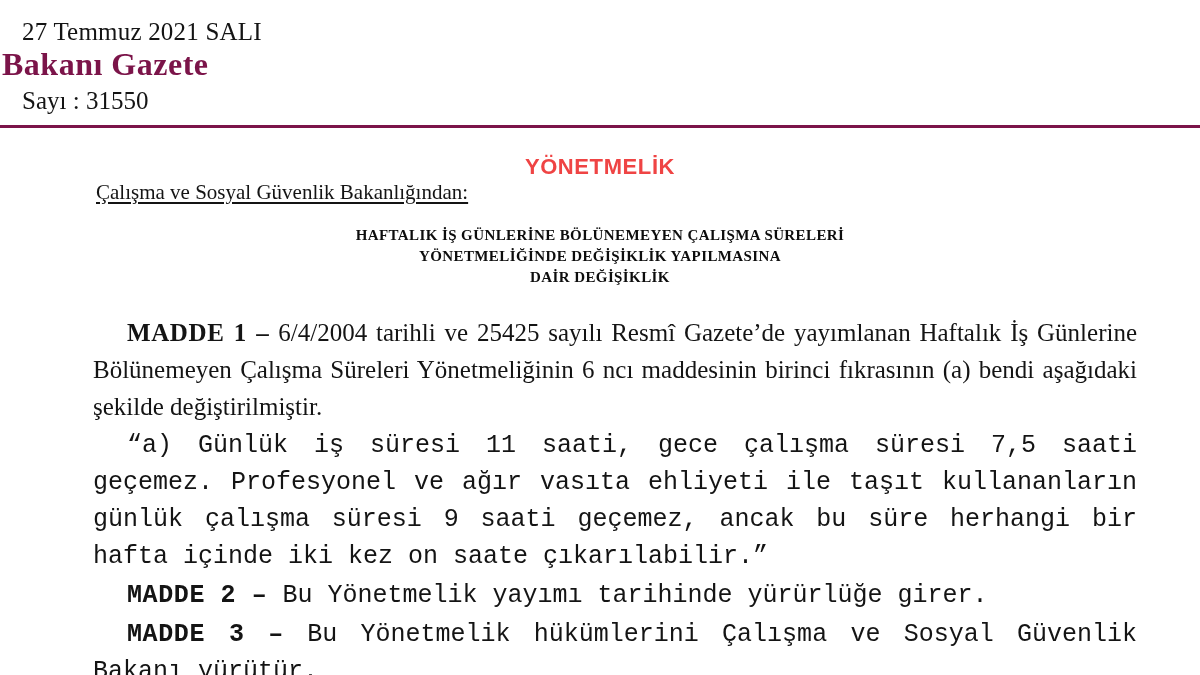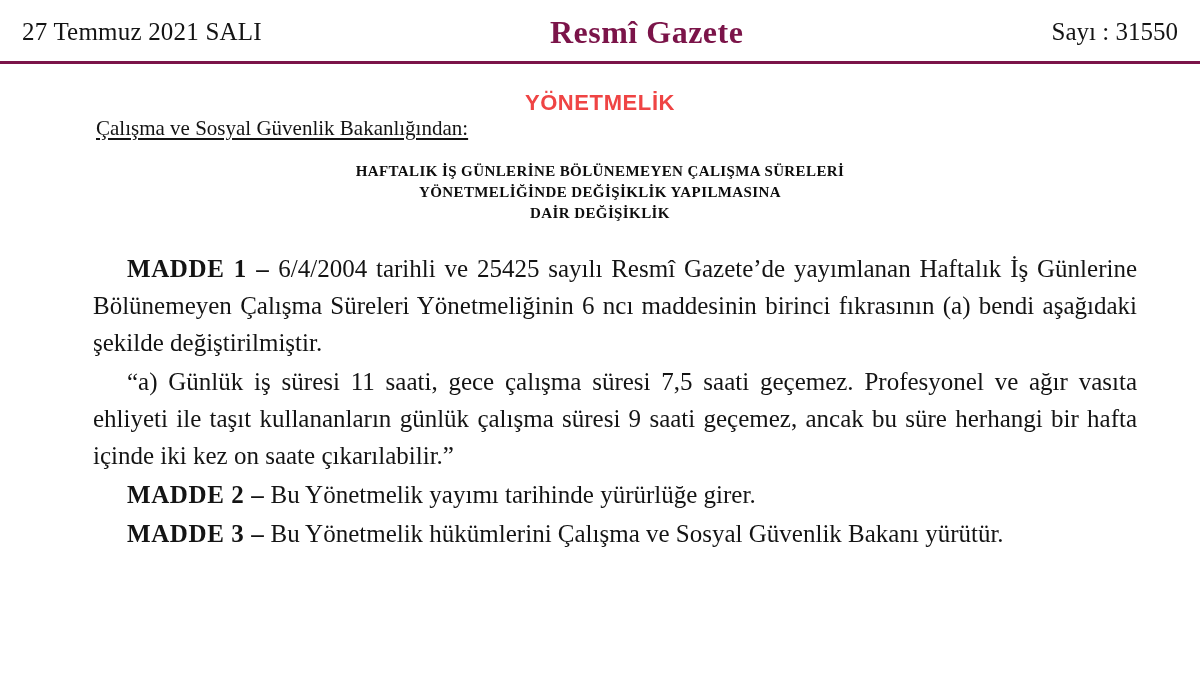--- a/index.html
+++ b/index.html
@@ -22,20 +22,21 @@
     box-sizing: border-box;
   }
 
   
   .masthead {
     display: flex;
     align-items: flex-start;
     justify-content: space-between;
     padding: 14px 22px 6px 22px;
     box-sizing: border-box;
+    flex-direction: column;
   }
   .masthead-date {
     font-family: "Liberation Serif", serif;
     font-size: 25px;
     color: #141414;
     letter-spacing: 0.2px;
     white-space: nowrap;
     padding-top: 4px;
   }
   .masthead-title {
@@ -109,40 +110,41 @@
   p.para {
     margin: 0;
     font-size: 25px;
     line-height: 1.48;
     text-align: justify;
     text-justify: inter-word;
     color: #141414;
   }
   p.para + p.para {
     margin-top: 2px;
+    font-family: Liberation Mono, monospace;
   }
   p.indent {
     text-indent: 34px;
   }
   .madde {
     font-weight: bold;
     letter-spacing: 0.6px;
   }
   .no-justify {
     text-align: left;
   }
 </style>
 </head>
 <body>
 
 <div class="page">
 
   <div class="masthead">
     <div class="masthead-date">27 Temmuz 2021 SALI</div>
-    <div class="masthead-title">Resmî Gazete</div>
+    <div class="masthead-title">Bakanı Gazete</div>
     <div class="masthead-issue">Sayı : 31550</div>
   </div>
   <div class="masthead-rule"></div>
 
   <div class="doc">
 
     <div class="section-label">YÖNETMELİK</div>
 
     <div class="issuer">Çalışma ve Sosyal Güvenlik Bakanlığından:</div>
 

